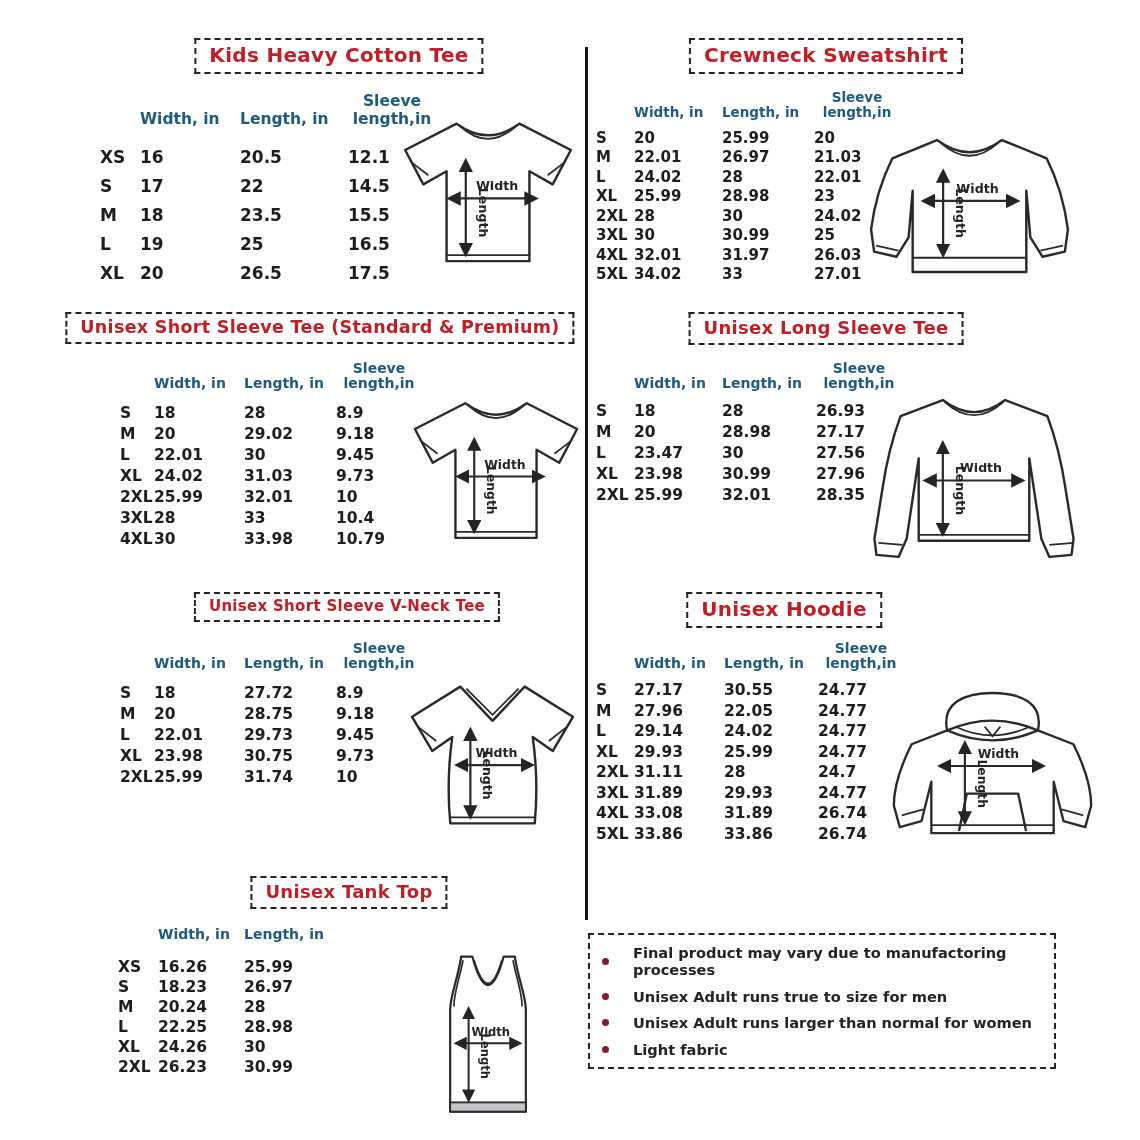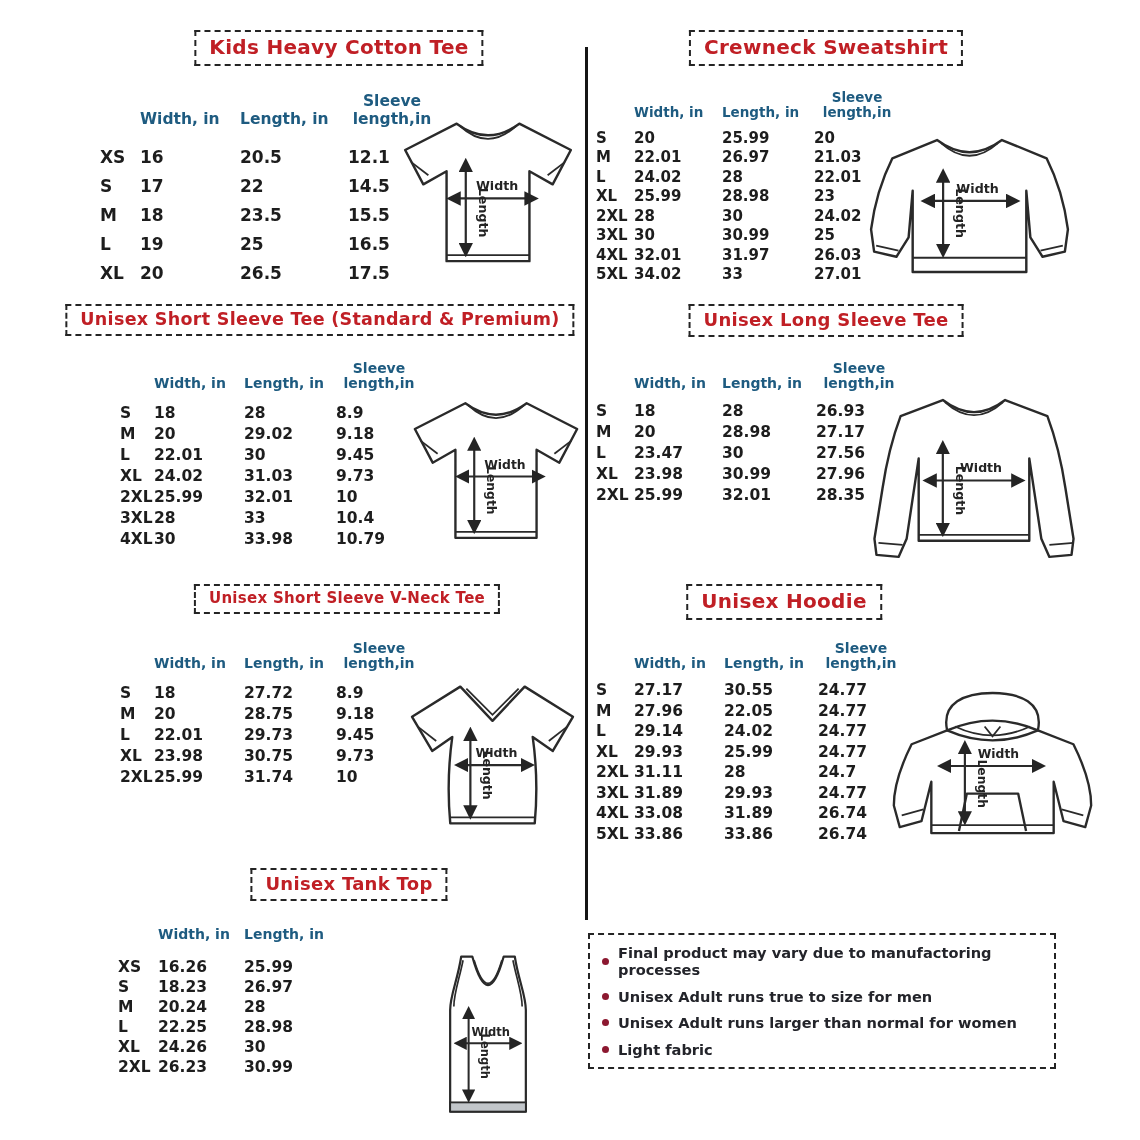--- a/index.html
+++ b/index.html
@@ -4,21 +4,21 @@
 <style>
   html,body{margin:0;padding:0}
   body{
     width:1140px;height:1140px;position:relative;background:#fff;
     font-family:"DejaVu Sans",sans-serif;color:var(--text_dark,#1d1d1d);overflow:hidden;
   }
   .sec{position:static}
   .title{
     position:absolute;transform:translateX(-50%);white-space:nowrap;
     border:2px dashed #242424;background:#fff;color:var(--title_red,#c01f25);
-    font-weight:700;padding:3px 13px 5px;font-size:20px;letter-spacing:.3px;
+    font-weight:700;padding:3px 13px 5px;font-size:20px;letter-spacing:.3px;margin-top:8px;
   }
   .stable{position:absolute;font-weight:700}
   .trow{display:grid;grid-template-columns:var(--cols);align-items:center;height:var(--rowh)}
   .thead{height:auto;min-height:var(--hh,46px);margin-bottom:var(--hm,8px);
          align-items:end;color:var(--header_blue,#1e5b80)}
   .hcell{font-size:calc(var(--fs) - 1.5px);line-height:1.12;padding-bottom:2px;white-space:nowrap}
   .hcell.wrap{text-align:center;white-space:normal}
   .scell{font-size:var(--fs)}
   .vcell{font-size:var(--fs)}
   .garment{position:absolute}
@@ -26,21 +26,21 @@
   .sil{fill:#fff;stroke-width:2.4;stroke-linejoin:round}
   .det{fill:none;stroke-width:1.8}
   .arr{stroke-width:2.2}
   .lbl{font-size:12.5px;font-weight:700;fill:#242424;font-family:"DejaVu Sans",sans-serif}
   .divider{position:absolute;left:585px;top:47px;width:3px;height:873px;background:#161616}
   .notes{
     position:absolute;left:588px;top:933px;width:468px;height:136px;box-sizing:border-box;
     border:2px dashed #242424;background:#fff;padding:9px 12px;
     display:flex;flex-direction:column;justify-content:space-between;
   }
-  .note-line{display:flex;gap:9px;align-items:center;font-size:14.6px;font-weight:700;color:#23242a}
+  .note-line{display:flex;gap:24px;align-items:center;font-size:14.6px;font-weight:700;color:#23242a}
   .dot{width:7px;height:7px;border-radius:50%;background:var(--bullet_maroon,#8c1830);flex:none}
 </style>
 </head>
 <body>
 
 <svg width="0" height="0" style="position:absolute" aria-hidden="true">
   <defs>
     <marker id="ah" viewBox="0 0 10 10" refX="7" refY="5" markerWidth="6.5" markerHeight="6.5" orient="auto-start-reverse">
       <path d="M0,0 L10,5 L0,10 Z" fill="#242424"></path>
     </marker>

